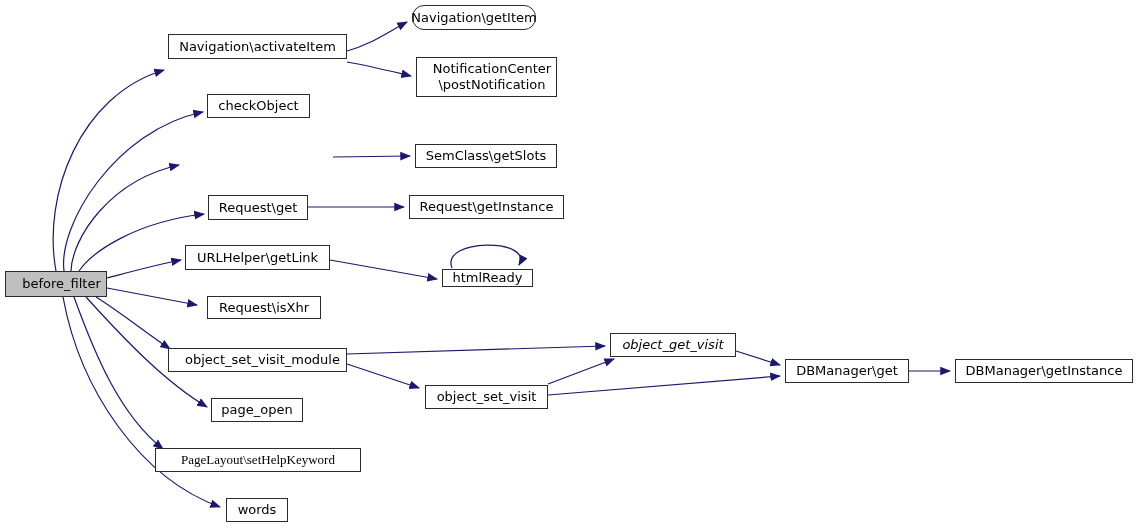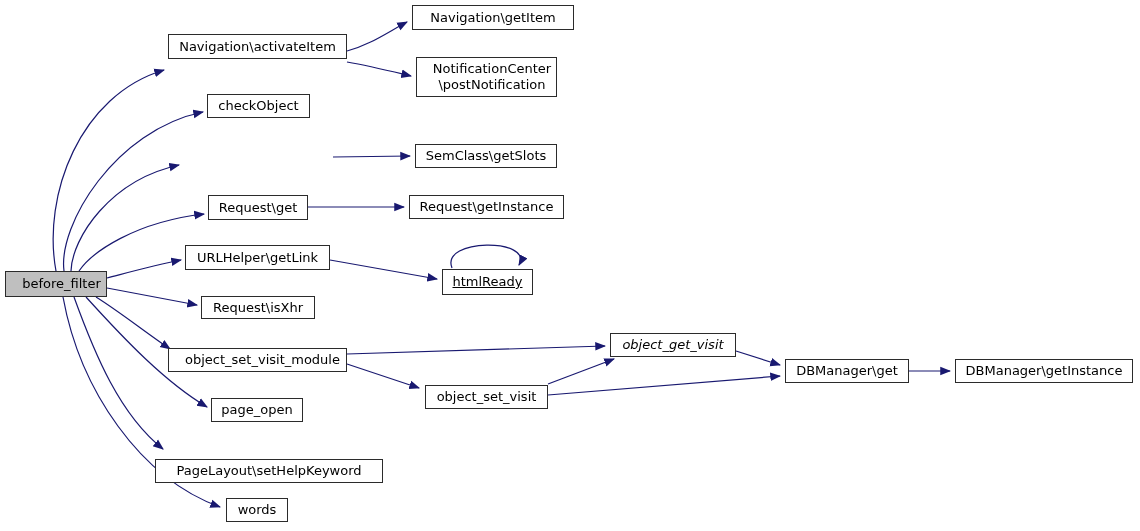--- a/index.html
+++ b/index.html
@@ -70,49 +70,49 @@
       <path d="M548,395 L780,376"></path>
       <path d="M736,351 L780,365"></path>
       <path d="M909,371 L950,371"></path>
     </g>
   </svg>
 
   <div class="node root" style="left:5px; top:271px; width:102px; height:26px;padding-left:11px;">before_filter</div>
 
   <div class="node" style="left:168px; top:34px; width:179px; height:25px;">Navigation\activateItem</div>
 
-  <div class="node" style="left:412px; top:5px; width:162px; height:25px;">Navigation\getItem</div>
+  <div class="node" style="left:412px; top:5px; width:124px; height:25px;border-radius:12px;">Navigation\getItem</div>
 
   <div class="node" style="left:416px; top:57px; width:141px; height:40px;padding-left:11px;">NotificationCenter
 \postNotification</div>
 
   <div class="node" style="left:207px; top:94px; width:103px; height:24px;">checkObject</div>
 
 
   <div class="node" style="left:415px; top:144px; width:142px; height:24px;">SemClass\getSlots</div>
 
   <div class="node" style="left:208px; top:195px; width:100px; height:25px;">Request\get</div>
 
   <div class="node" style="left:409px; top:195px; width:155px; height:24px;">Request\getInstance</div>
 
   <div class="node" style="left:185px; top:245px; width:145px; height:25px;">URLHelper\getLink</div>
 
-  <div class="node" style="left:442px; top:269px; width:91px; height:26px;text-decoration:underline;">htmlReady</div>
+  <div class="node" style="left:442px; top:269px; width:91px; height:18px;">htmlReady</div>
 
-  <div class="node" style="left:201px; top:296px; width:114px; height:23px;">Request\isXhr</div>
+  <div class="node" style="left:207px; top:296px; width:114px; height:23px;">Request\isXhr</div>
 
   <div class="node" style="left:168px; top:348px; width:179px; height:24px;padding-left:10px;">object_set_visit_module</div>
 
   <div class="node" style="left:425px; top:385px; width:123px; height:24px;">object_set_visit</div>
 
   <div class="node" style="left:610px; top:333px; width:126px; height:24px;font-style:italic;">object_get_visit</div>
 
   <div class="node" style="left:955px; top:359px; width:178px; height:24px;">DBManager\getInstance</div>
 
   <div class="node" style="left:785px; top:359px; width:124px; height:24px;">DBManager\get</div>
 
   <div class="node" style="left:211px; top:398px; width:92px; height:24px;">page_open</div>
 
-  <div class="node" style="left:155px; top:459px; width:228px; height:24px;">PageLayout\setHelpKeyword</div>
+  <div class="node" style="left:155px; top:448px; width:206px; height:24px;font-family:Liberation Serif, serif;">PageLayout\setHelpKeyword</div>
 
   <div class="node" style="left:226px; top:498px; width:62px; height:24px;">words</div>
 
 </div>
 
 </body></html>

